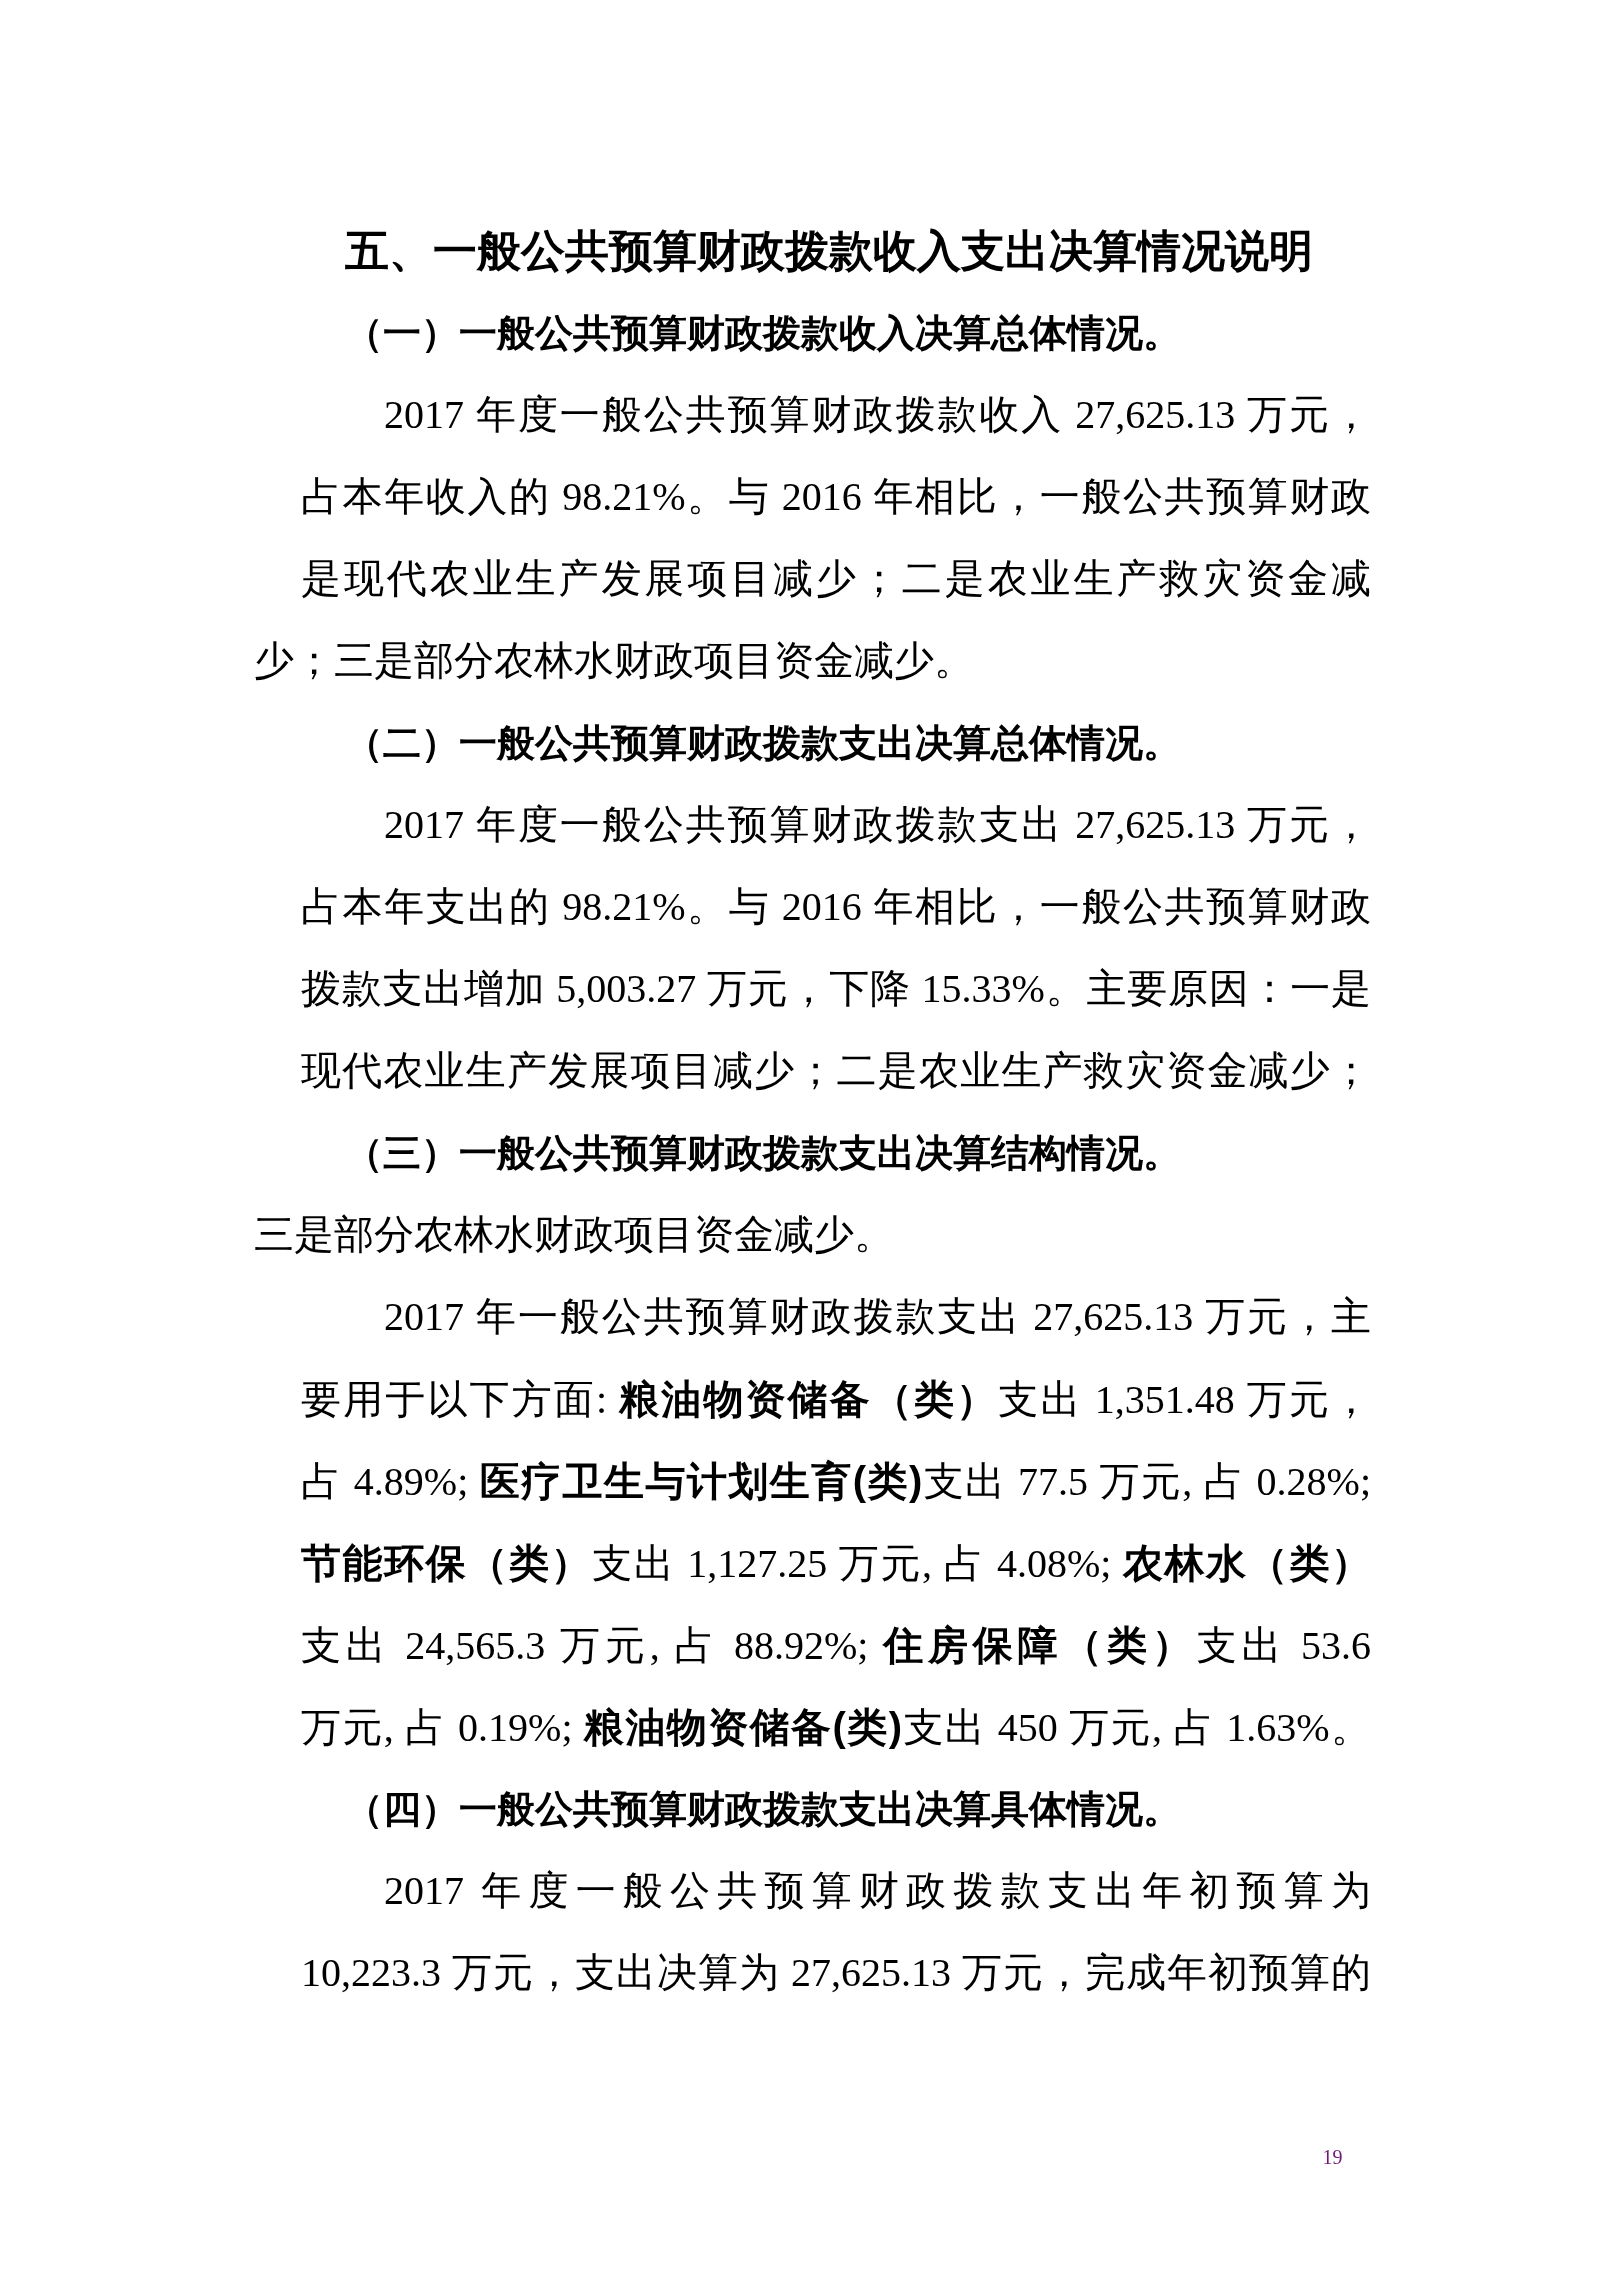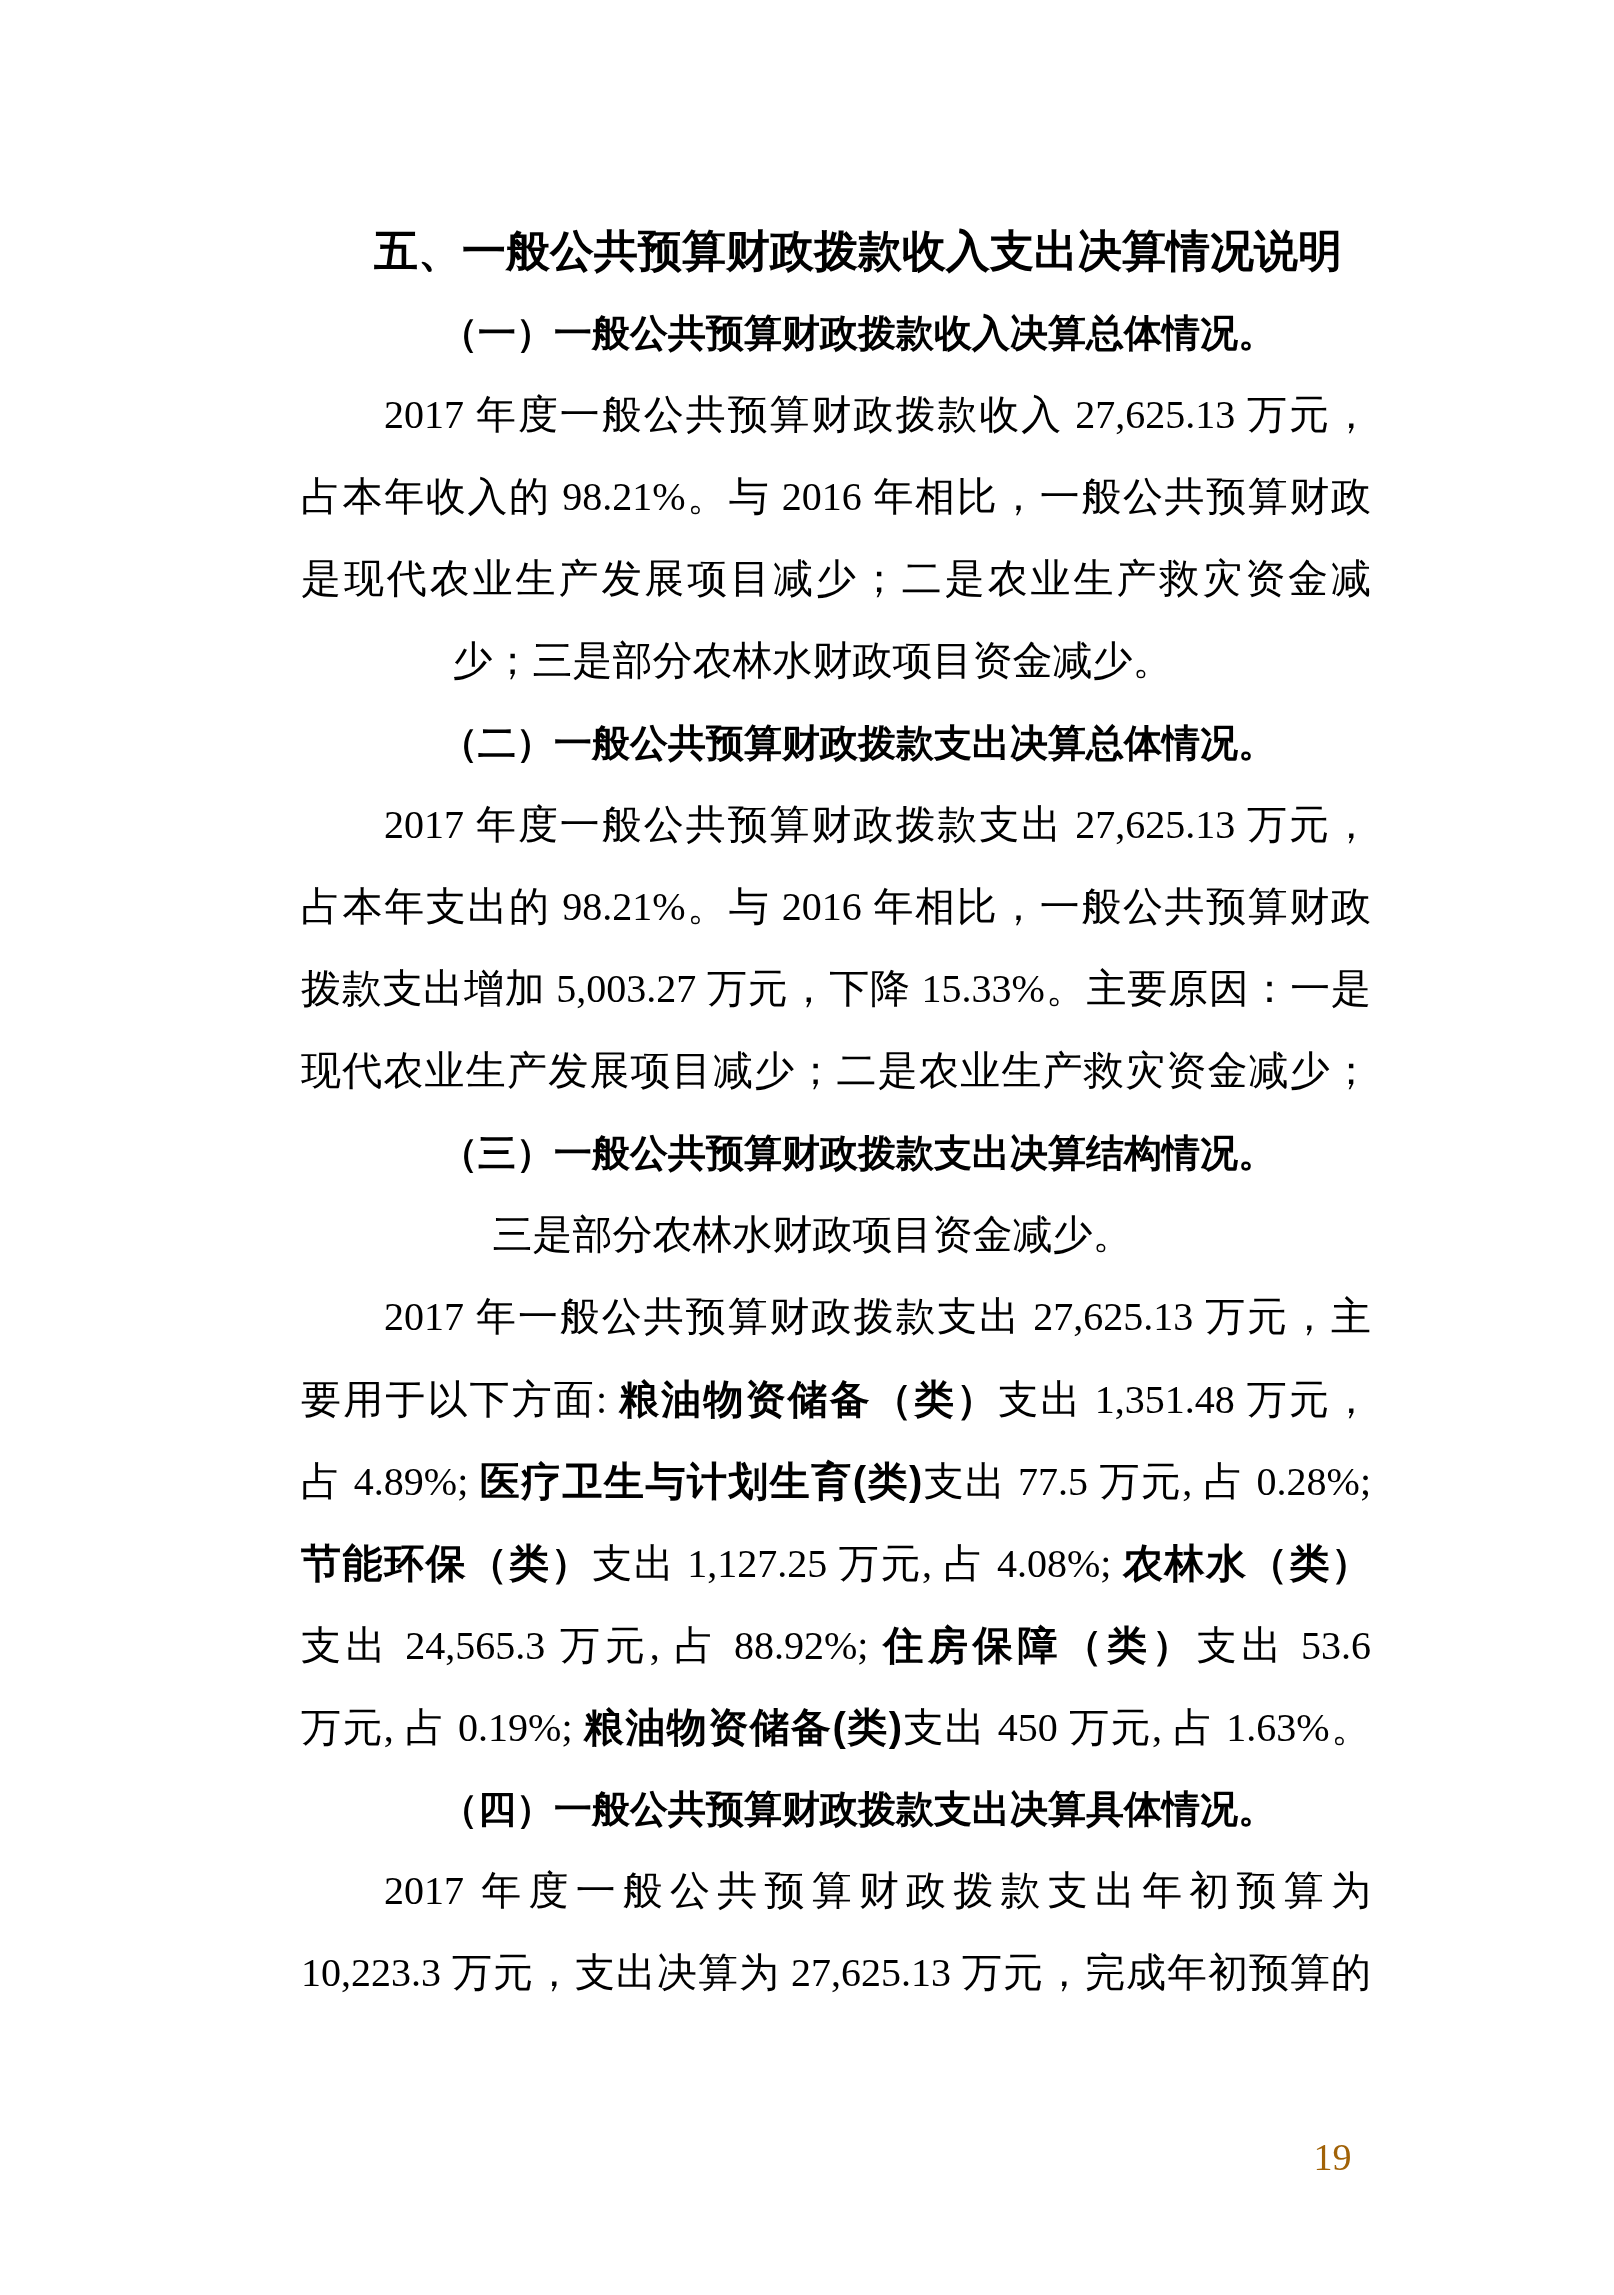--- a/index.html
+++ b/index.html
@@ -19,21 +19,21 @@
     position: absolute;
     left: 254px;
     top: 210px;
     width: 1117px;
   }
   .line {
     height: 82px;
     line-height: 82px;
     font-size: 40px;
     font-family: "Liberation Serif", "DejaVu Serif", serif;
-    text-align: center;
+    text-align: left;
   }
   
   .j {
     text-align: justify;
     text-align-last: justify;
     text-justify: inter-character;
     margin-left: 47px;
   }
   
   .ind  { text-indent: 83px; }
@@ -47,23 +47,23 @@
     font-weight: 700;
   }
   .pageno {
     position: absolute;
     left: 1300px;
     top: 2138px;
     width: 65px;
     height: 39px;
     line-height: 39px;
     text-align: center;
-    font-size: 38px;
+    font-size: 20px;
     font-family: "Liberation Serif", "DejaVu Serif", serif;
-    color: #a16207;
+    color: #701a75;
   }
 </style>
 </head>
 <body>
 
 <div class="page">
   <main class="content">
 
     <div class="line h1 ind"><span class="hei">五、一般公共预算财政拨款收入支出决算情况说明</span></div>
 

